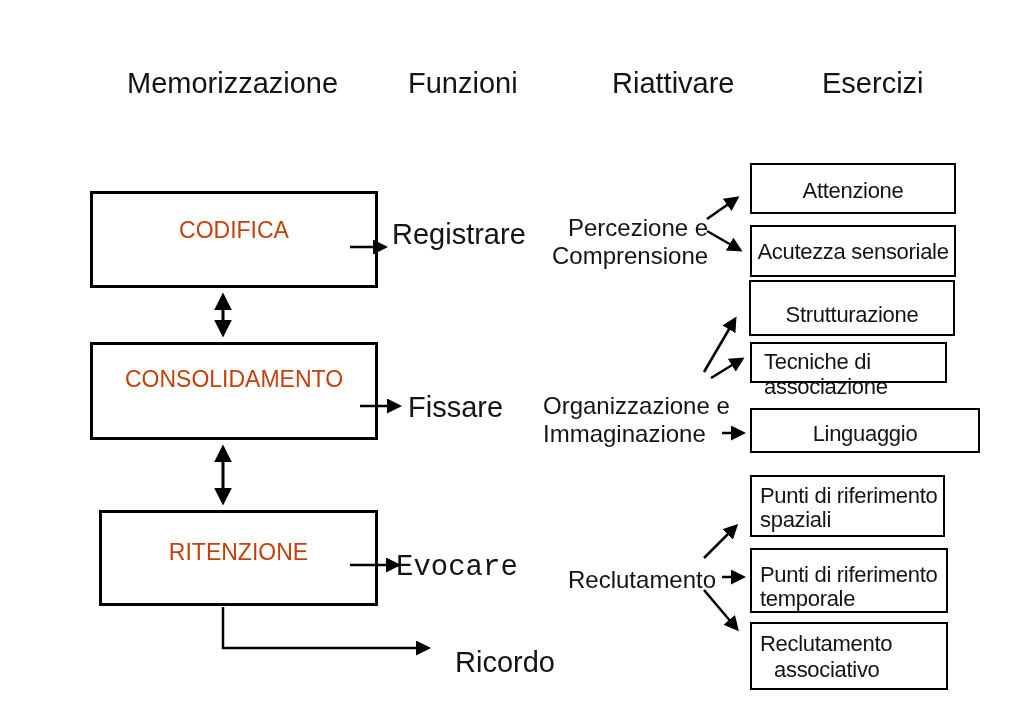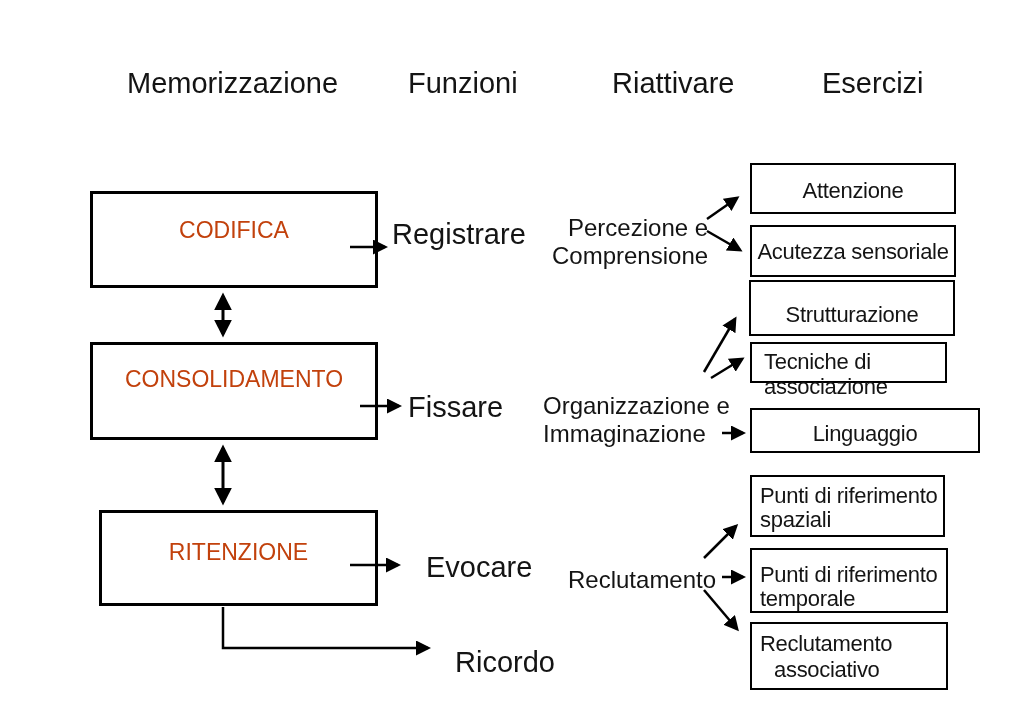--- a/index.html
+++ b/index.html
@@ -40,21 +40,21 @@
   </div>
   <div class="stagebox" style="left:90px;top:342px;width:288px;height:98px;padding-top:21px;">
     <span class="stagelabel">CONSOLIDAMENTO</span>
   </div>
   <div class="stagebox" style="left:99px;top:510px;width:279px;height:96px;padding-top:26px;">
     <span class="stagelabel">RITENZIONE</span>
   </div>
 
   <div class="abs fn" style="left:392px;top:218px;">Registrare</div>
   <div class="abs fn" style="left:408px;top:391px;">Fissare</div>
-  <div class="abs fn" style="left:426px;top:551px;">Evocare</div>
+  <div class="abs fn" style="left:396px;top:551px;font-family:Liberation Mono, monospace;">Evocare</div>
   <div class="abs fn" style="left:455px;top:621px;margin-top:25px;">Ricordo</div>
 
   <div class="abs mid" style="left:552px;top:214px;text-align:right;">
     <div class="exline">Percezione e</div>
     <div class="exline">Comprensione</div>
   </div>
   <div class="abs mid" style="left:543px;top:384px;margin-top:8px;">
     <div class="exline">Organizzazione e</div>
     <div class="exline">Immaginazione</div>
   </div>

